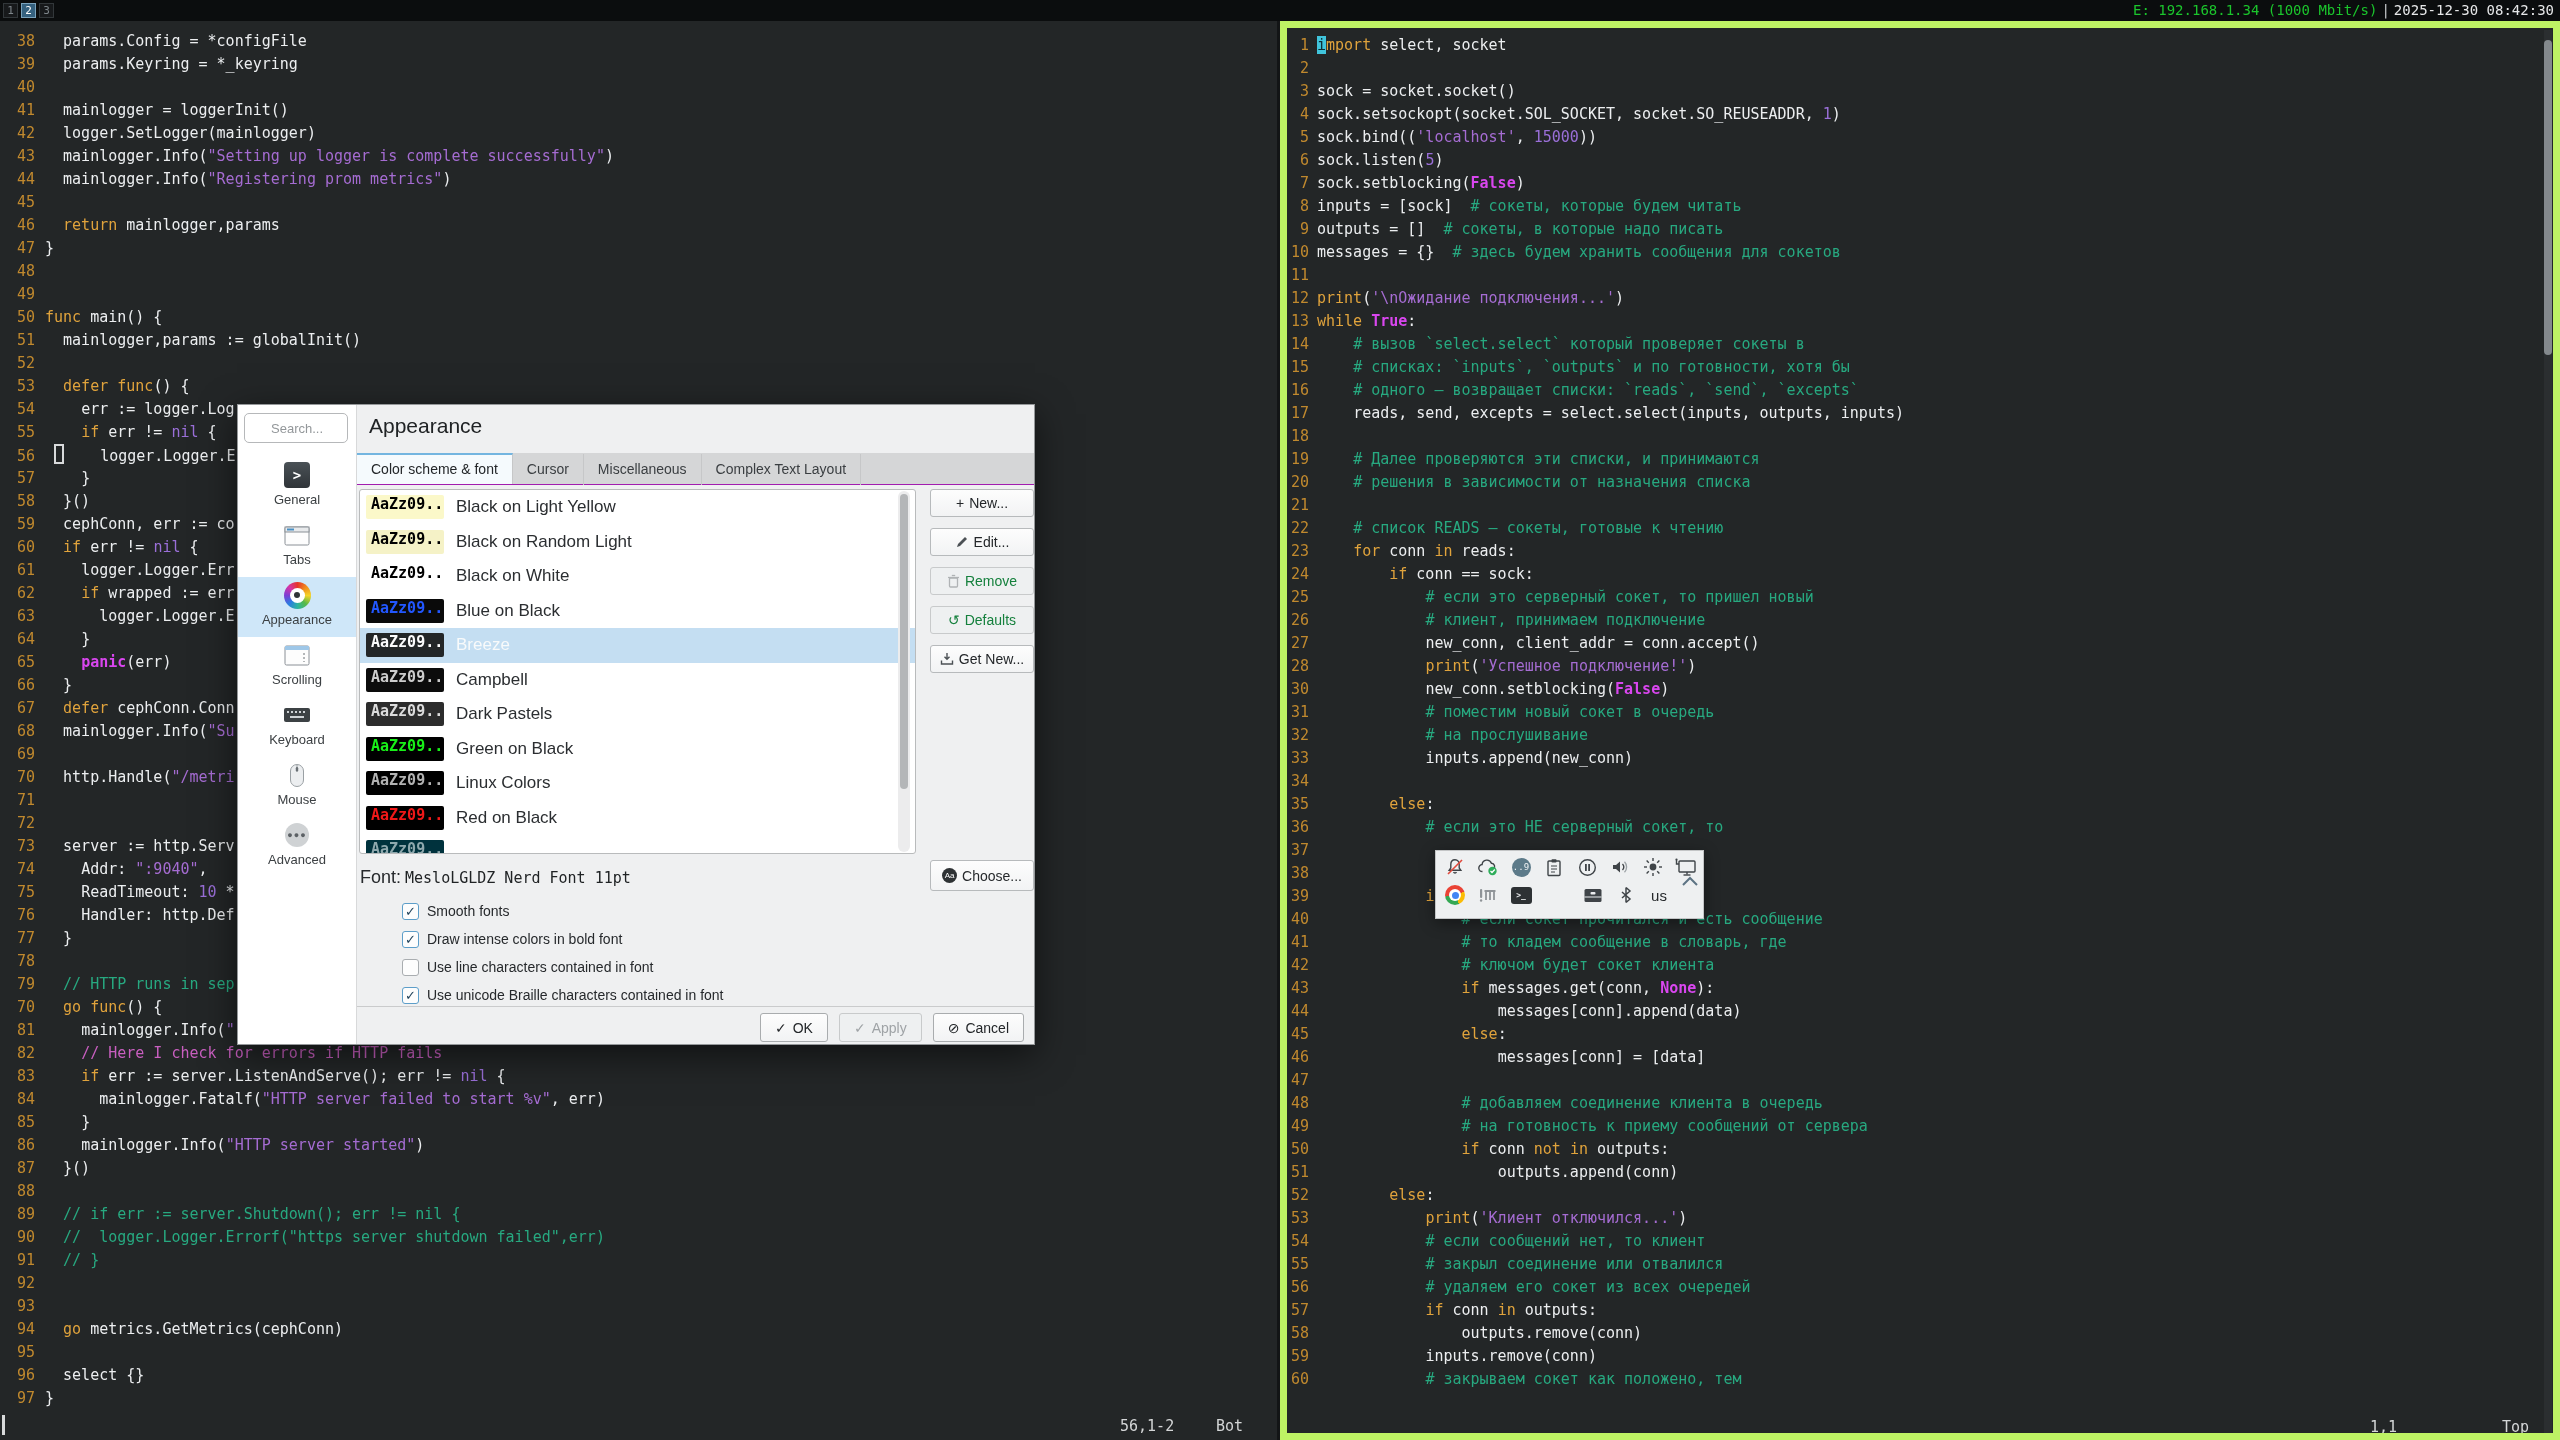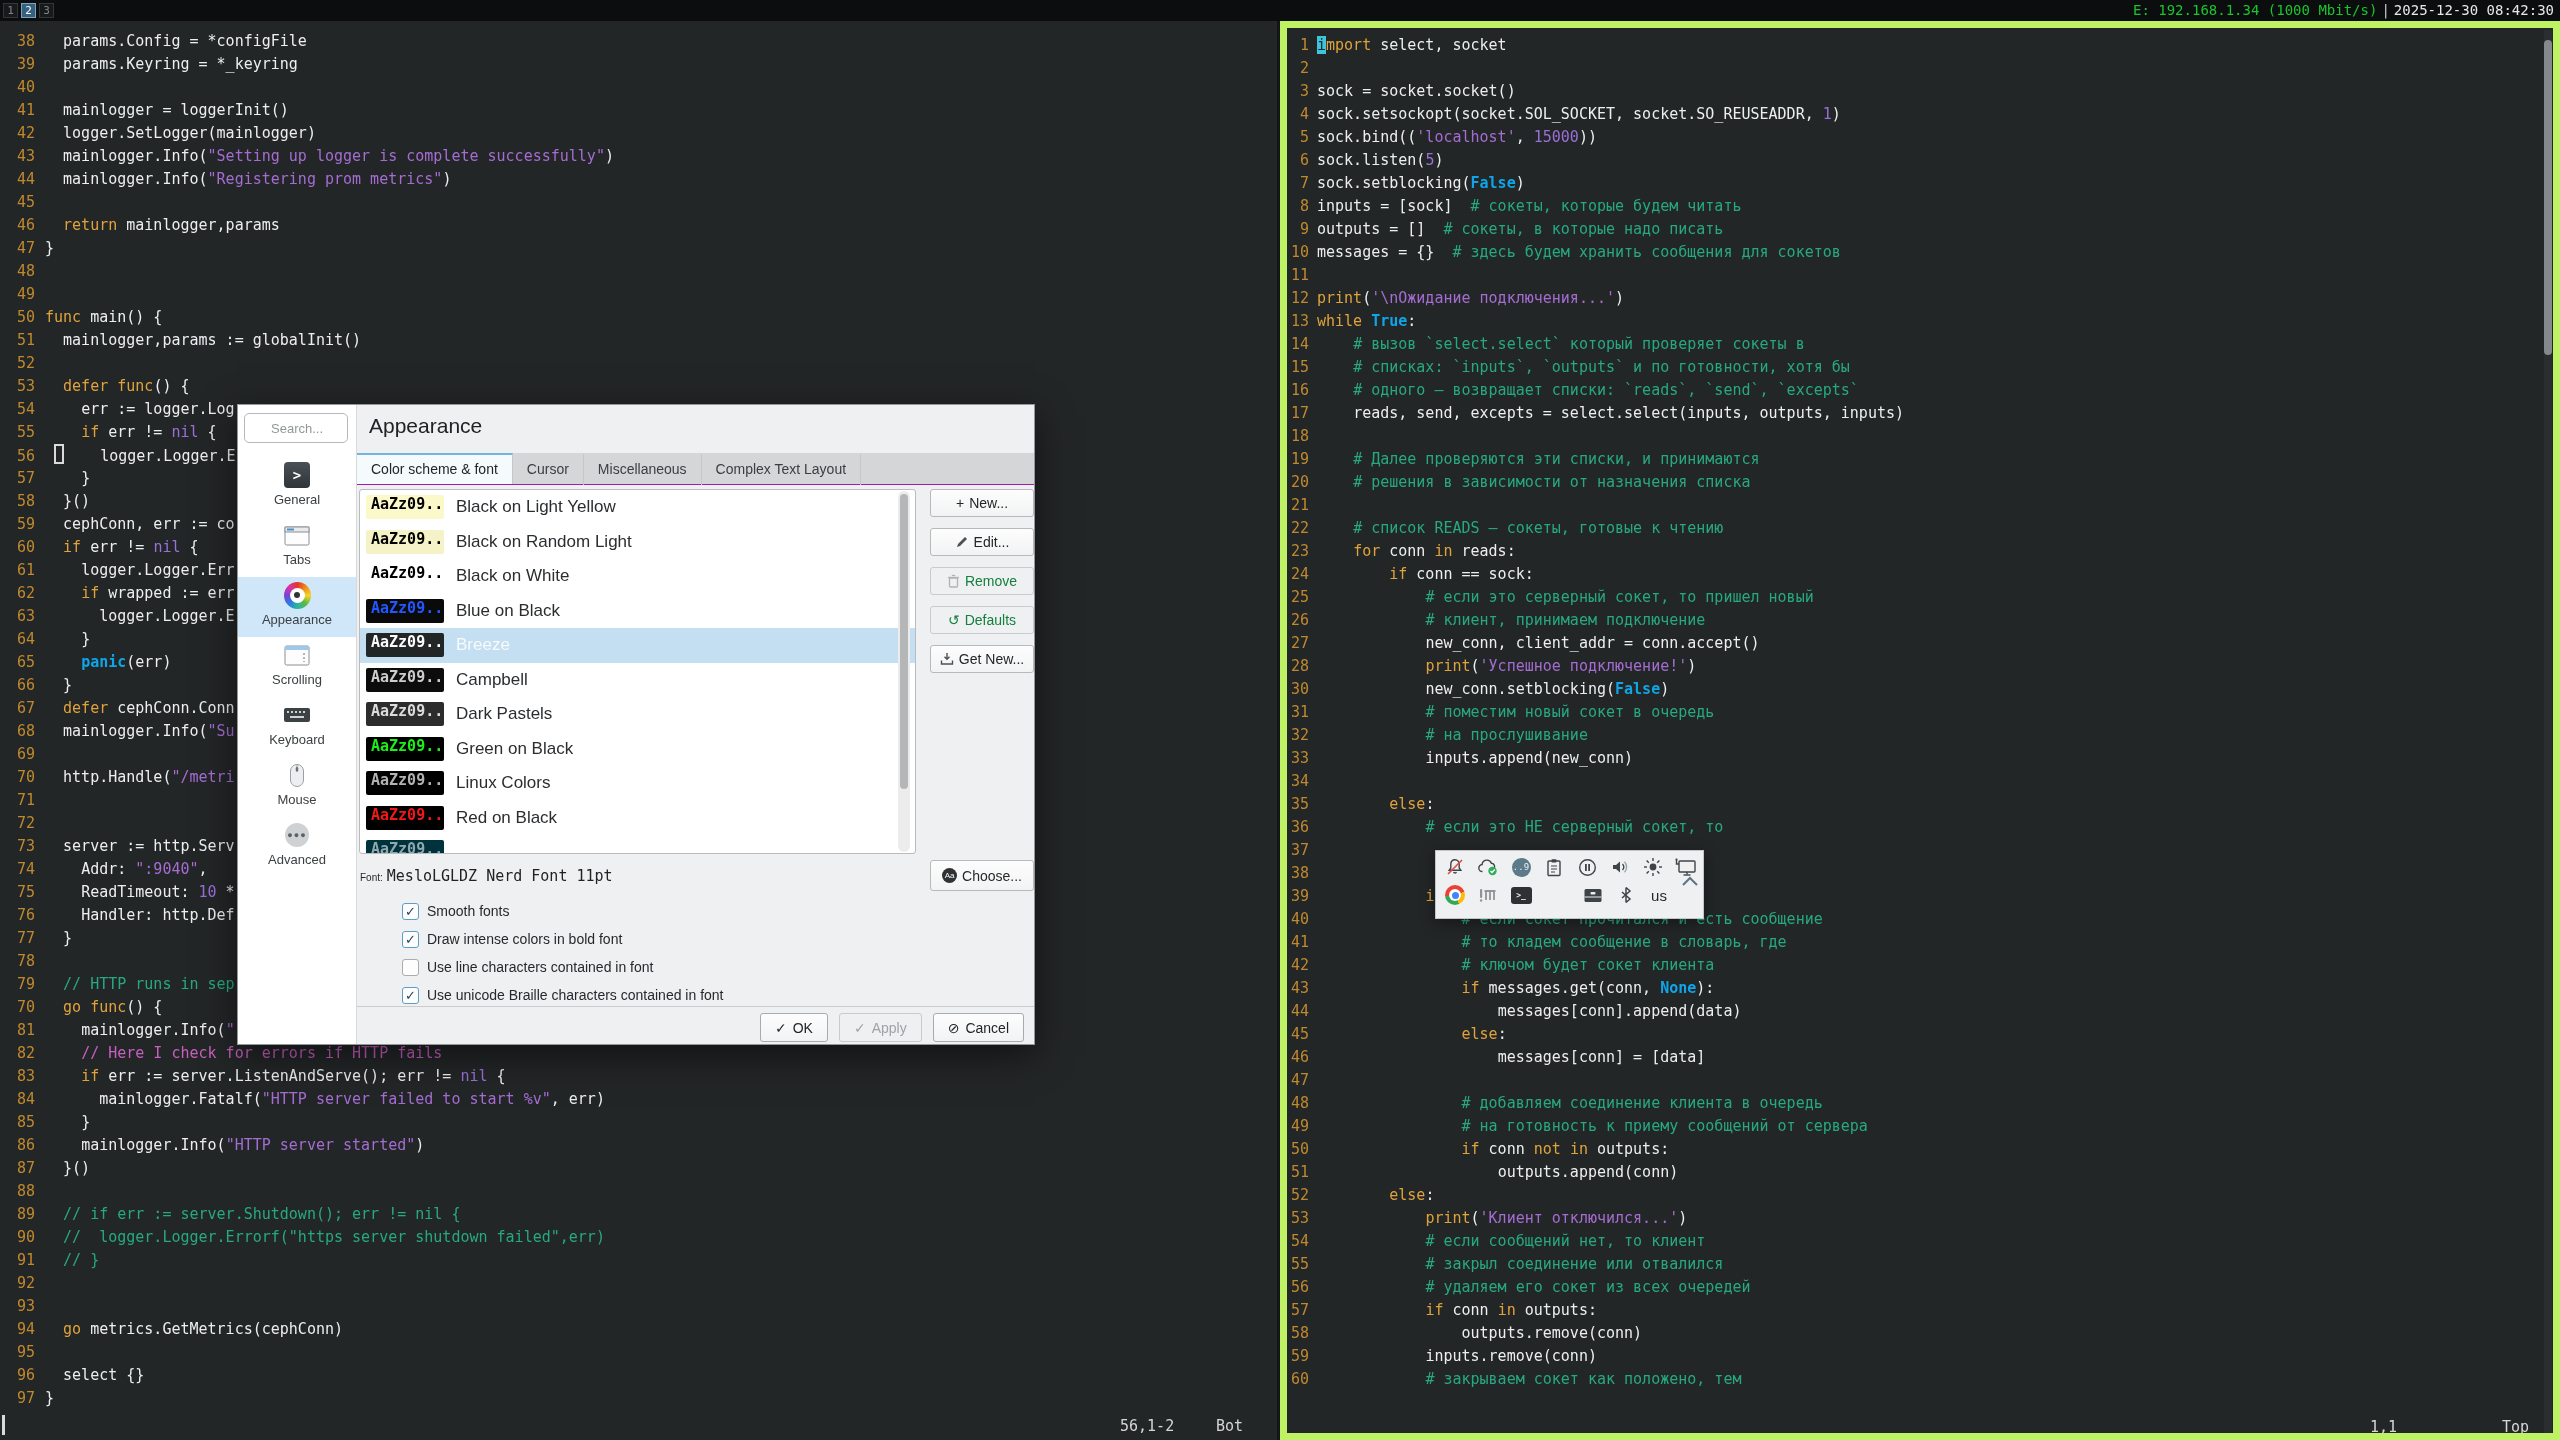--- a/index.html
+++ b/index.html
@@ -22,21 +22,21 @@
   #right-pane{position:absolute;left:1280px;top:21px;width:1280px;height:1419px;background:#232627;
               border:7px solid #bef264;box-sizing:border-box;overflow:hidden;}
 
   .code{position:absolute;left:0;width:100%;}
   #left-code{top:9px;}
   #right-code{top:6px;}
   .cl{height:23px;line-height:23px;white-space:pre;font-family:"DejaVu Sans Mono",monospace;font-size:15px;}
   #left-pane .ln{display:inline-block;width:35px;text-align:right;padding-right:10px;color:#c0892e;}
   #right-pane .ln{display:inline-block;width:22px;text-align:right;padding-right:8px;color:#c0892e;}
   .c-d{color:#eceef0;} .c-k{color:#e0a33c;} .c-s{color:#a56cd2;} .c-n{color:#9a6fd8;}
-  .c-t{color:#0ea5e9;font-weight:bold;} .c-c{color:#27a980;} .c-m{color:#c95fc0;}
+  .c-t{color:#d946ef;font-weight:bold;} .c-c{color:#27a980;} .c-m{color:#c95fc0;}
   .c-cur{background:#40c4dc;color:#0c3038;}
   .c-hcur{display:inline-block;width:6px;height:16px;border:2px solid #d8dadb;vertical-align:-3px;}
 
   .ruler{position:absolute;font:15px "DejaVu Sans Mono",monospace;color:#d4d6d7;z-index:2;}
   #left-ruler-pos{left:1120px;top:1396px;} #left-ruler-scroll{left:1216px;top:1396px;}
   #right-ruler-pos{left:1083px;top:1390px;} #right-ruler-scroll{left:1215px;top:1390px;}
   #left-cmd-cursor{position:absolute;left:2px;top:1394px;width:3px;height:20px;background:#d8dadb;}
   #right-scrollbar{position:absolute;right:1px;top:2px;width:8px;height:1407px;background:#2b2e30;}
   #right-scroll-thumb{position:absolute;left:0;top:10px;width:8px;height:315px;background:#84898d;border-radius:4px;}
 
@@ -85,21 +85,21 @@
 
   #action-buttons{position:absolute;left:573px;top:84px;width:104px;}
   .abtn{display:flex;align-items:center;justify-content:center;gap:5px;width:104px;height:28px;margin-bottom:11px;
         background:linear-gradient(#fdfdfd,#f2f3f4);border:1px solid #b7babc;border-radius:3px;
         font-size:14px;color:#232629;box-sizing:border-box;cursor:default;}
   .abtn.disabled{color:#15803d;background:#eef0f1;border-color:#c8cacb;}
   .bi{font-size:14px;line-height:14px;}
   .abtn.disabled svg *{stroke:#b0b3b5;fill-opacity:.45;}
 
   #font-row{position:absolute;left:3px;top:462px;}
-  #font-label{font-size:10px;color:#26292c;}
+  #font-label{font-size:18px;color:#26292c;}
   #font-value{font:15px "DejaVu Sans Mono",monospace;color:#202325;margin-left:4px;}
   #choose-btn{position:absolute;left:573px;top:455px;width:104px;height:31px;display:flex;align-items:center;justify-content:center;gap:5px;
               background:linear-gradient(#fdfdfd,#f2f3f4);border:1px solid #b7babc;border-radius:3px;font-size:14px;box-sizing:border-box;}
   .bi-aa{width:15px;height:15px;border-radius:50%;background:#2e3234;color:#fff;font-size:8px;line-height:15px;text-align:center;}
 
   #dlg-checks{position:absolute;left:45px;top:492px;}
   .chk{display:flex;align-items:center;height:28px;gap:8px;}
   .cbox{width:17px;height:17px;border-radius:3px;background:#fdfdfd;border:1px solid #a9adb0;box-sizing:border-box;
         font-size:13px;line-height:15px;text-align:center;color:#1d3f57;}
   .cbox.on{border-color:#5d9ec9;}

